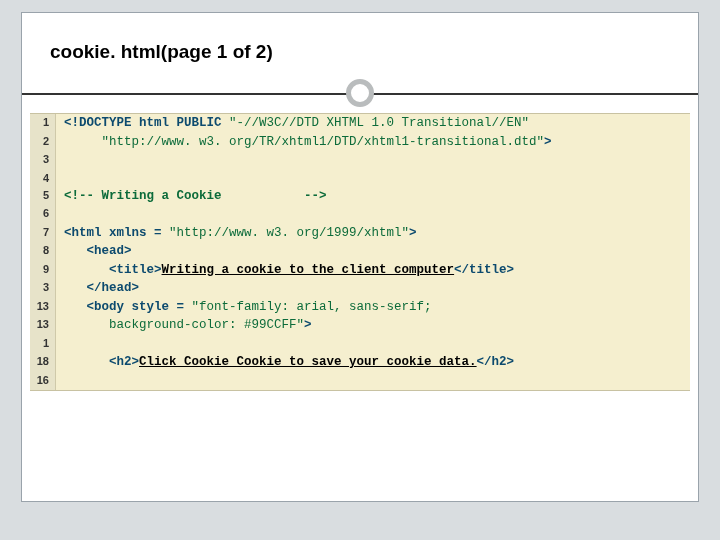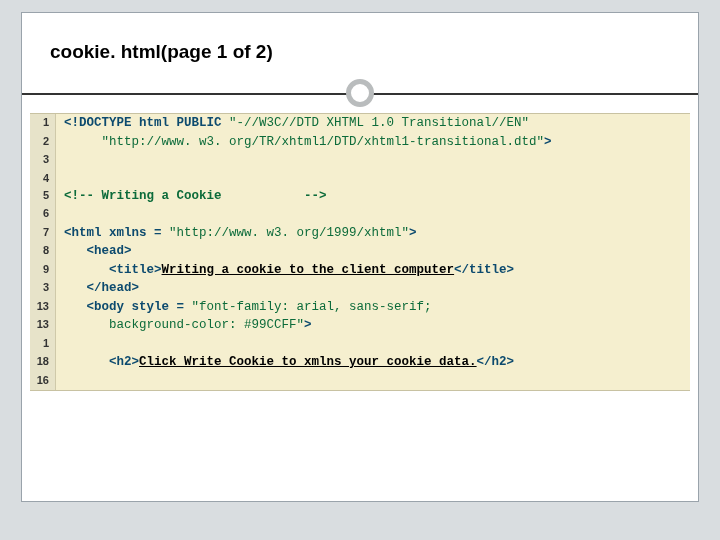--- a/index.html
+++ b/index.html
@@ -144,20 +144,20 @@
       <div class="code-row">
         <div class="gutter">13</div>
         <div class="code"><span>      </span><span class="str">background-color: #99CCFF"</span><span class="kw">&gt;</span></div>
       </div>
       <div class="code-row">
         <div class="gutter">1</div>
         <div class="code"><span> </span></div>
       </div>
       <div class="code-row">
         <div class="gutter">18</div>
-        <div class="code"><span>      </span><span class="kw">&lt;h2&gt;</span><span class="pl">Click Write Cookie to xmlns your cookie data.</span><span class="kw">&lt;/h2&gt;</span></div>
+        <div class="code"><span>      </span><span class="kw">&lt;h2&gt;</span><span class="pl">Click Cookie Cookie to save your cookie data.</span><span class="kw">&lt;/h2&gt;</span></div>
       </div>
       <div class="code-row">
         <div class="gutter">16</div>
         <div class="code"><span> </span></div>
       </div>
     </div>
 </div>
 
 </body></html>

